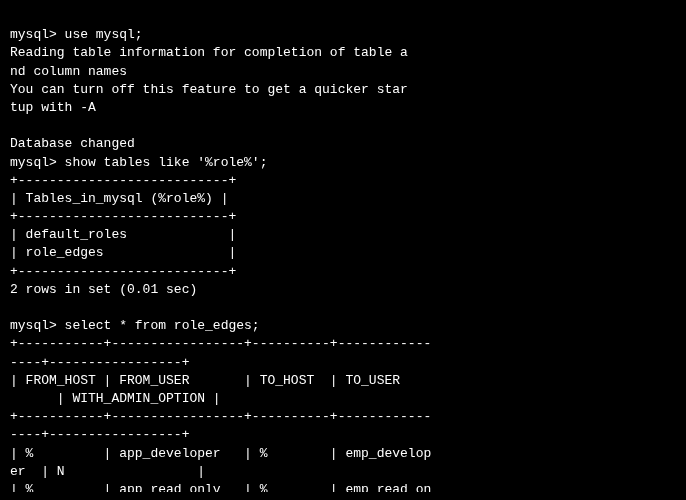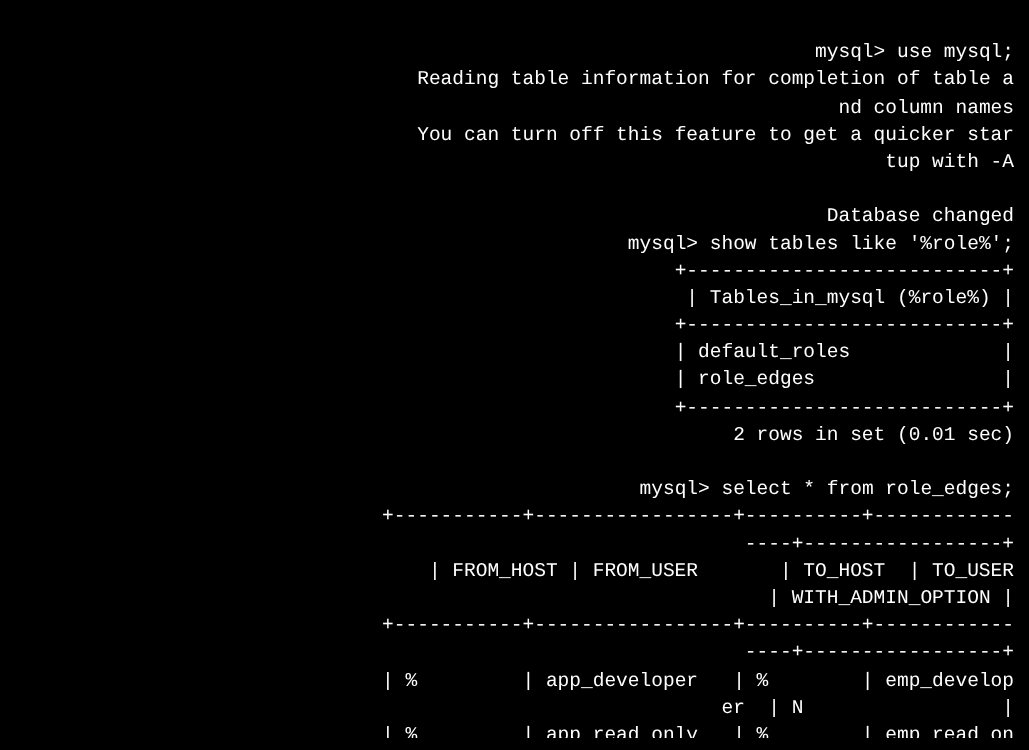--- a/index.html
+++ b/index.html
@@ -16,21 +16,20 @@
       width: 686px;
       height: 500px;
       overflow: hidden;
       padding: 8px 10px;
     }
     .terminal {
       width: 100%;
       height: 100%;
       white-space: pre;
       overflow: hidden;
-      text-align: right;
     }
     .line {
       display: block;
     }
   </style>
 </head>
 <body>
 
 <div class="terminal">
 <span class="line">mysql&gt; use mysql;</span><span class="line">Reading table information for completion of table a</span><span class="line">nd column names</span><span class="line">You can turn off this feature to get a quicker star</span><span class="line">tup with -A</span><span class="line">&nbsp;</span><span class="line">Database changed</span><span class="line">mysql&gt; show tables like '%role%';</span><span class="line">+---------------------------+</span><span class="line">| Tables_in_mysql (%role%) |</span><span class="line">+---------------------------+</span><span class="line">| default_roles             |</span><span class="line">| role_edges                |</span><span class="line">+---------------------------+</span><span class="line">2 rows in set (0.01 sec)</span><span class="line">&nbsp;</span><span class="line">mysql&gt; select * from role_edges;</span><span class="line">+-----------+-----------------+----------+------------</span><span class="line">----+-----------------+</span><span class="line">| FROM_HOST | FROM_USER       | TO_HOST  | TO_USER</span><span class="line">      | WITH_ADMIN_OPTION |</span><span class="line">+-----------+-----------------+----------+------------</span><span class="line">----+-----------------+</span><span class="line">| %         | app_developer   | %        | emp_develop</span><span class="line">er  | N                 |</span><span class="line">| %         | app_read_only   | %        | emp_read_on</span></div>

